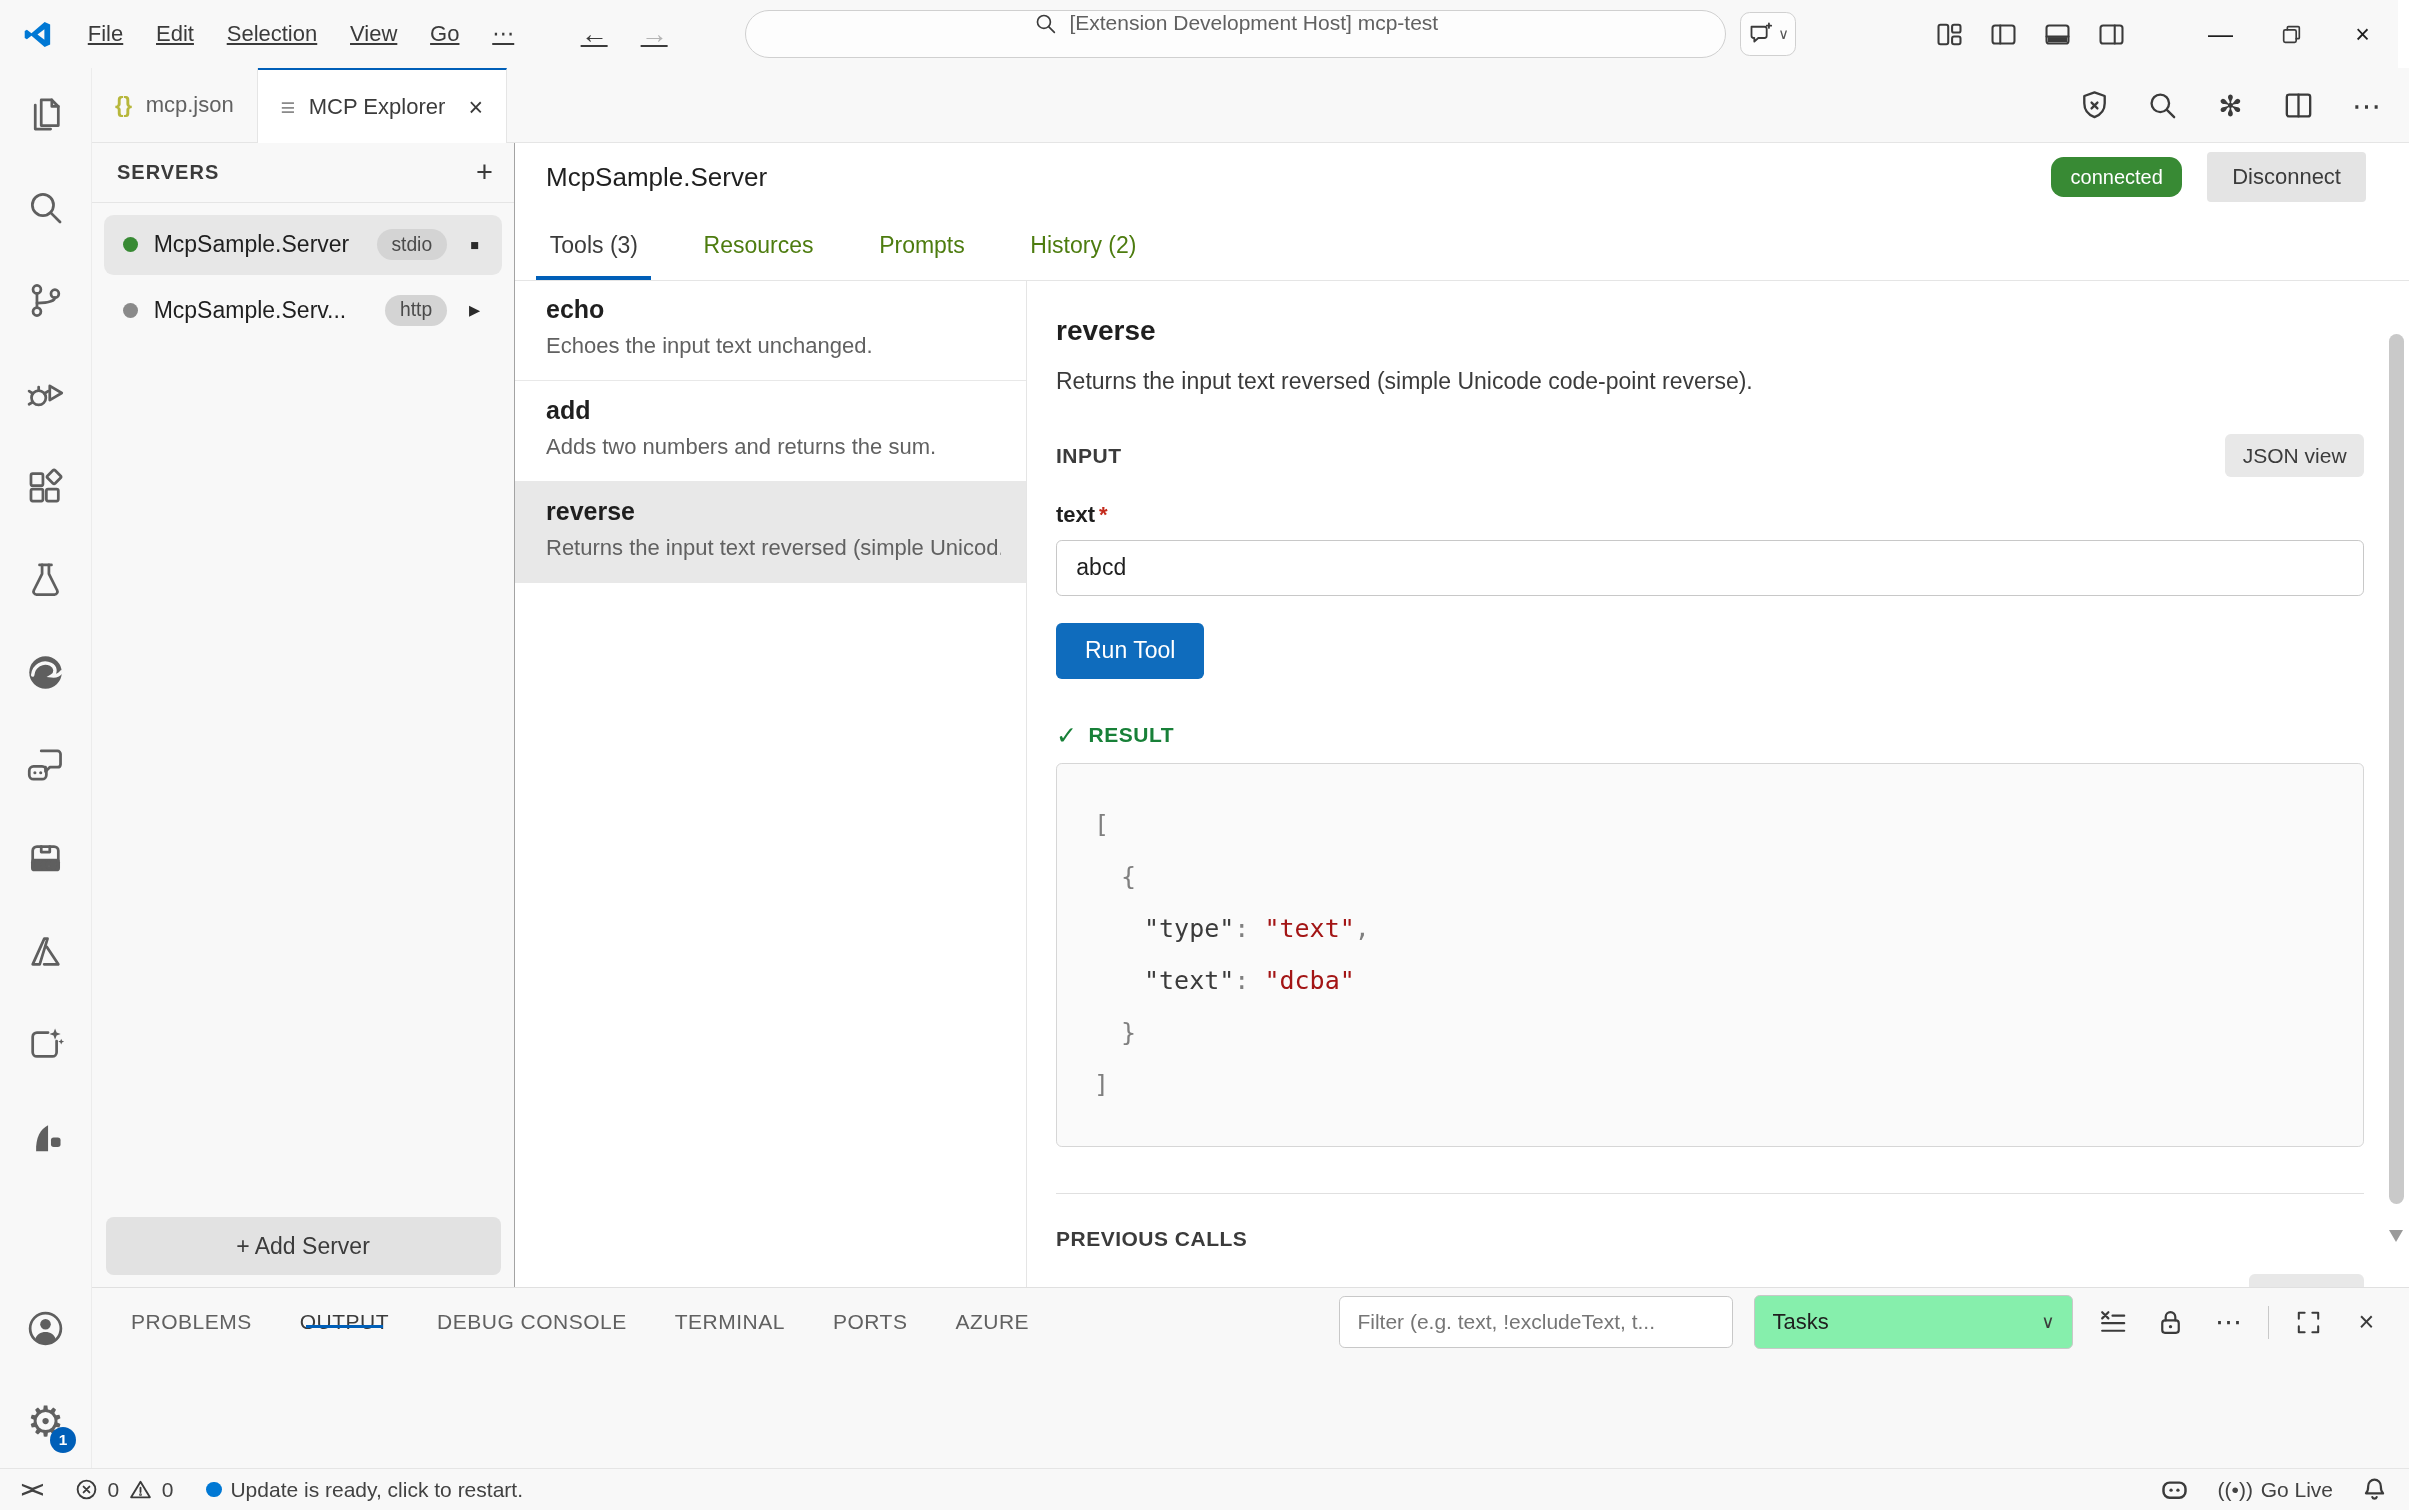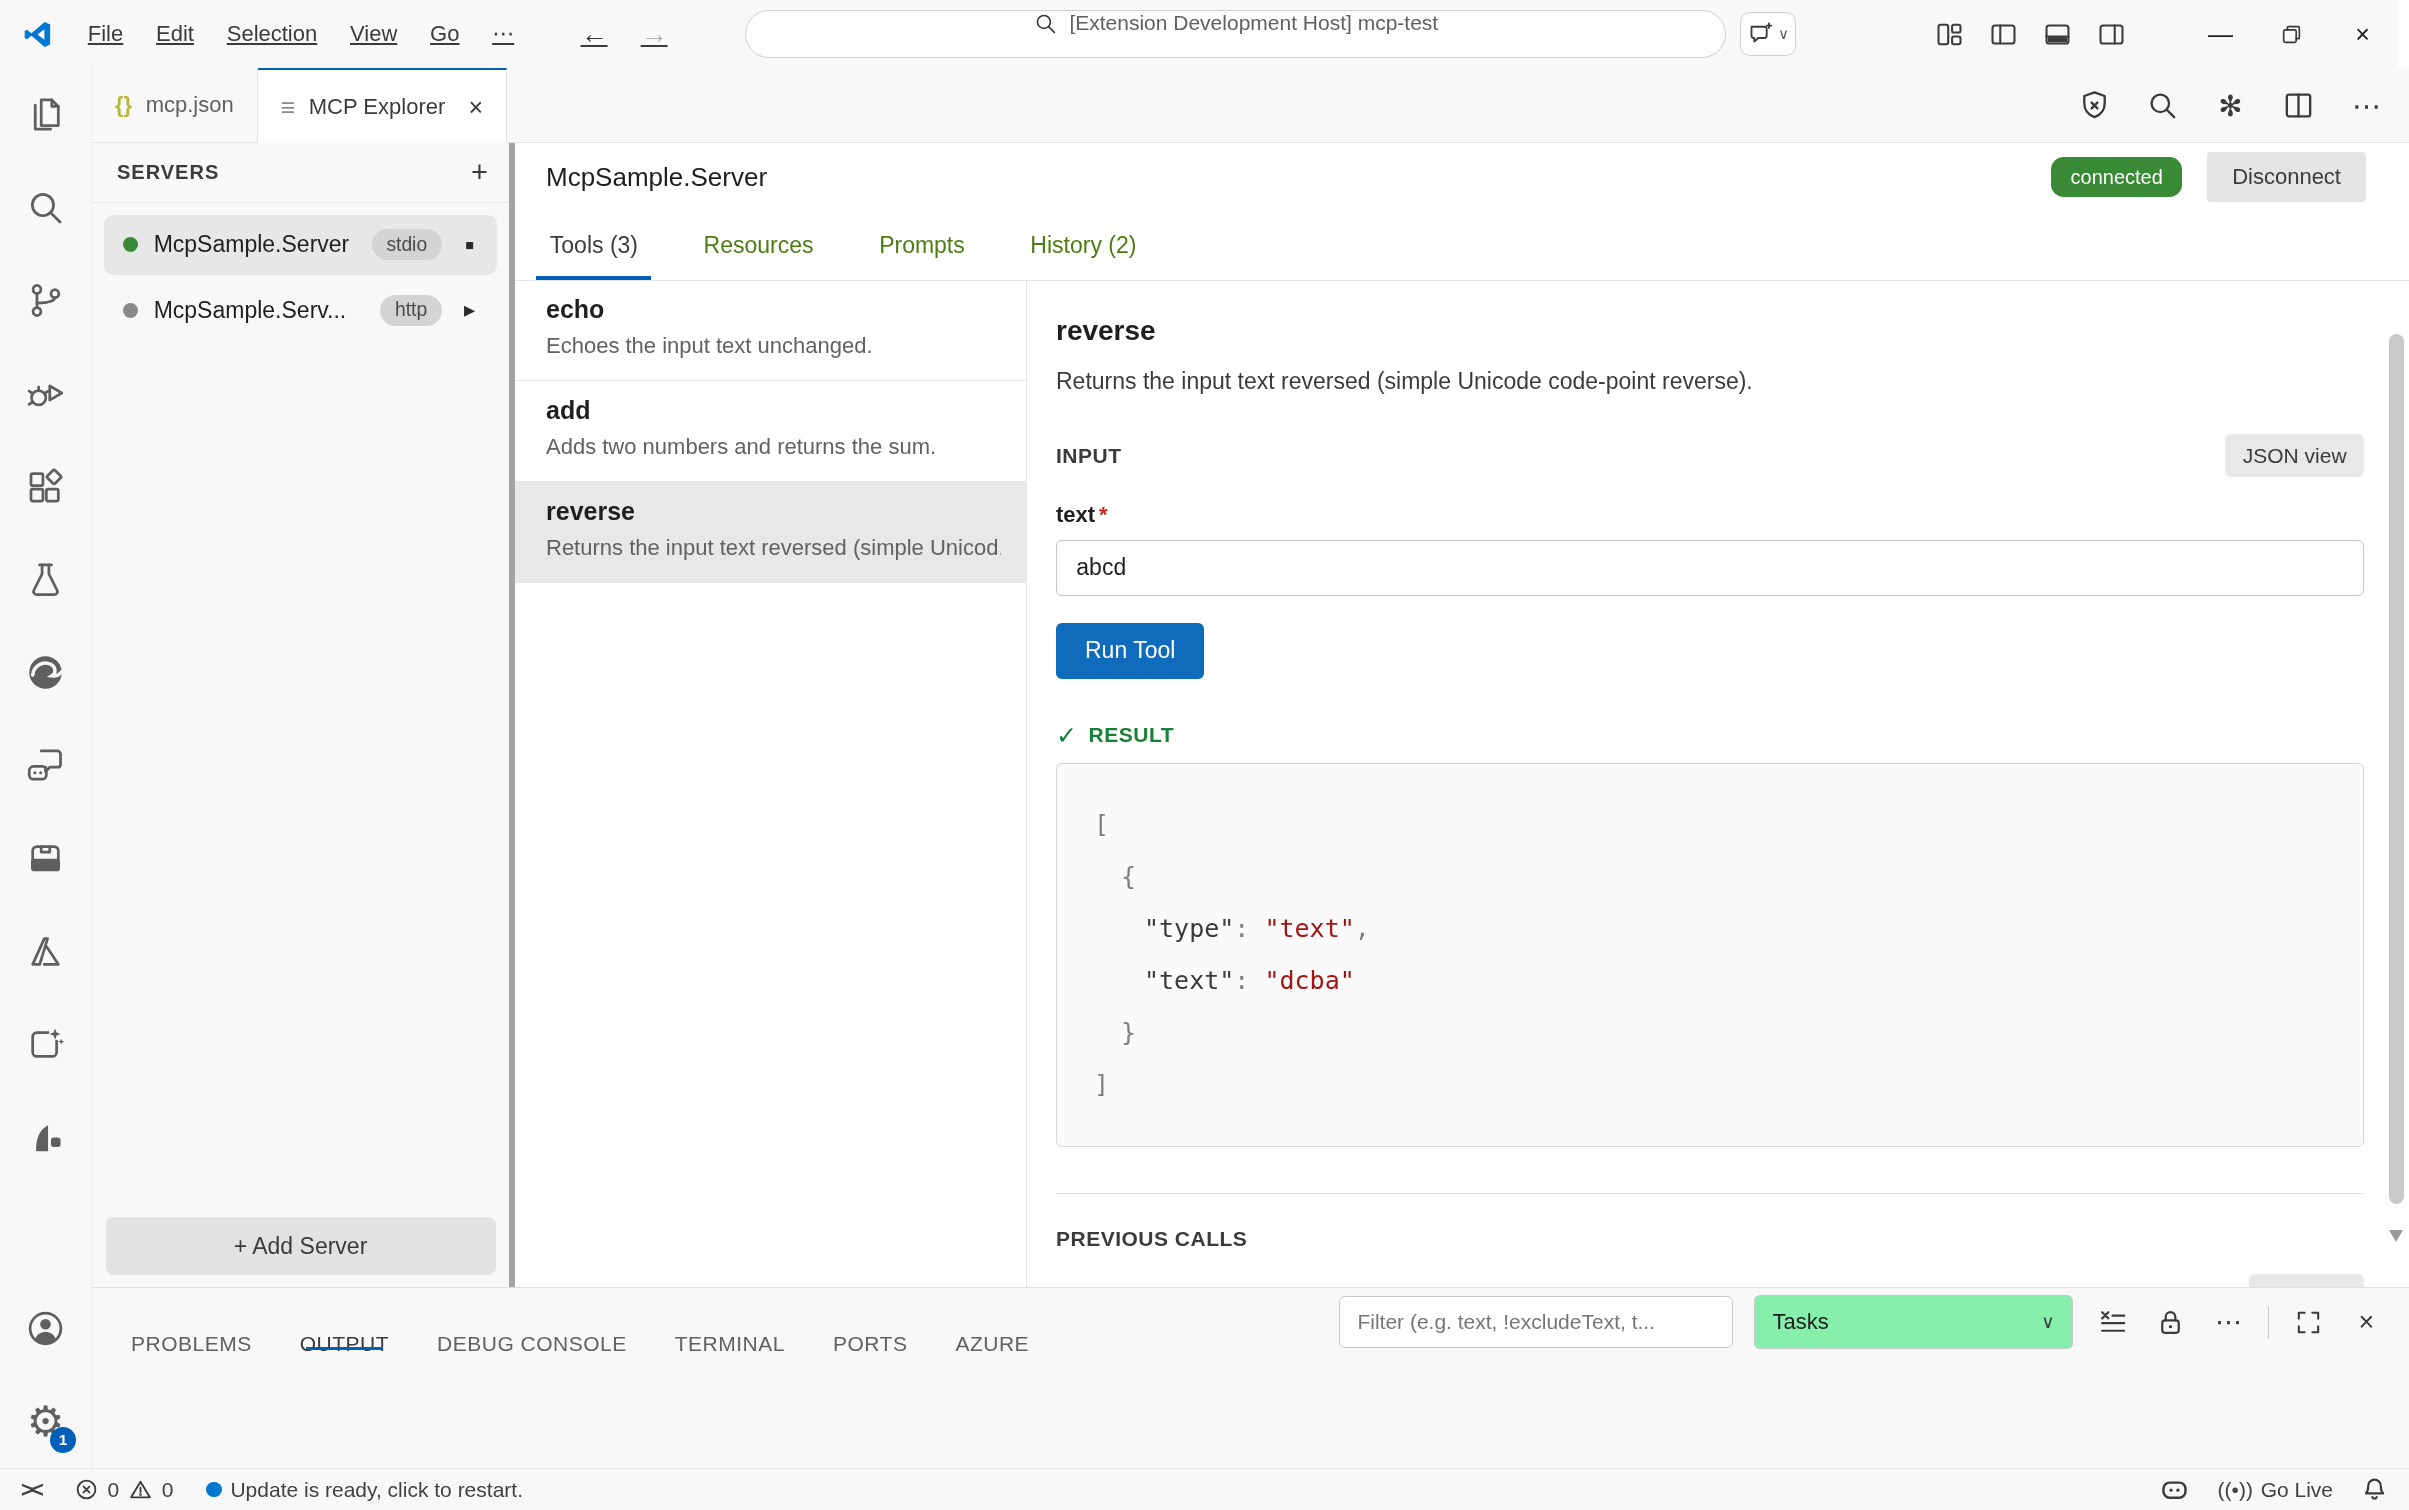--- a/index.html
+++ b/index.html
@@ -47,21 +47,21 @@
   
   .activitybar { position:absolute; top:68px; left:0; width:92px; bottom:42px; background:#f8f8f8; border-right:1px solid #ececec;
     display:flex; flex-direction:column; align-items:center; }
   .ab-item { width:92px; height:93px; display:flex; align-items:center; justify-content:center; position:relative; }
   .ab-bottom { margin-top:auto; }
   .ab-glyph { font-size:42px; color:#5f5f5f; line-height:1; }
   .ab-badge { position:absolute; right:15.4px; bottom:15.4px; width:26px; height:26px; background:#005fb8; color:#fff;
     border-radius:50%; font-size:15.4px; display:flex; align-items:center; justify-content:center; font-weight:bold; }
 
   
-  .sidebar { position:absolute; top:143px; left:92px; width:423px; bottom:223px; background:#f8f8f8; border-right:6px solid #a3a3a3; display:flex; flex-direction:column; }
+  .sidebar { position:absolute; top:143px; left:92px; width:423px; bottom:223px; background:#f8f8f8; border-right:1px solid #a3a3a3; display:flex; flex-direction:column; }
   .sidebar-header { height:60px; display:flex; align-items:center; padding:0 21px 0 25px; border-bottom:1px solid #e5e5e5; }
   .sidebar-title { font-size:20px; font-weight:bold; letter-spacing:1px; color:#3b3b3b; }
   .sidebar-plus { margin-left:auto; font-size:29px; color:#3b3b3b; }
   .server-list { padding:11.6px 11.6px 0 11.6px; display:flex; flex-direction:column; gap:5.8px; }
   .server-row { height:60px; border-radius:9.7px; display:flex; align-items:center; padding:0 15.4px 0 19.3px; gap:15.4px; }
   .server-row.selected { background:#e7e7e7; }
   .server-dot { width:15.4px; height:15.4px; border-radius:50%; background:#8a8a8a; flex:none; }
   .server-row[data-state="running"] .server-dot { background:#388a34; }
   .server-name { font-size:23px; color:#1f1f1f; white-space:nowrap; overflow:hidden; }
   .server-badge { margin-left:auto; background:#d4d4d4; color:#4a4a4a; font-size:19.3px; border-radius:965px; padding:4.8px 14.5px; flex:none; }
@@ -115,21 +115,21 @@
   .call-check { color:#1e8e3e; font-size:23px; }
   .call-time { font-size:22px; color:#3b3b3b; }
   .rerun-btn { margin-left:auto; background:#e8e8e8; border:none; font-family:inherit; font-size:20px; color:#3b3b3b; padding:8.7px 15.4px; border-radius:5.8px; display:flex; align-items:center; gap:6.8px; }
   .scrollbar { position:absolute; right:5.8px; top:42px; bottom:39px; width:15.4px; }
   .scroll-thumb { position:absolute; top:11.6px; bottom:44px; left:0; width:15.4px; background:#c9c9c9; border-radius:7.7px; }
   .scroll-arrow { position:absolute; bottom:5.8px; left:0; width:0; height:0; border-left:7.7px solid transparent; border-right:7.7px solid transparent; border-top:12.6px solid #9a9a9a; }
 
   
   .panel { position:absolute; left:92px; right:0; top:1287px; height:181px; background:#f8f8f8; border-top:1px solid #e0e0e0; }
   .panel-top { height:68px; display:flex; align-items:center; padding:0 25px 0 39px; }
-  .panel-tabs { display:flex; gap:48px; align-items:flex-end; height:68px; }
+  .panel-tabs { display:flex; gap:48px; align-items:center; height:68px; }
   .panel-tab { display:flex; align-items:center; font-size:21px; letter-spacing:0.5px; color:#616161; position:relative; }
   .panel-tab.active { color:#3b3b3b; }
   .panel-tab.active::after { content:""; position:absolute; left:5.8px; right:5.8px; bottom:5.8px; height:2.9px; background:#005fb8; }
   .panel-right { margin-left:auto; display:flex; align-items:center; gap:21px; }
   .filter-input { width:394px; height:52px; background:#fff; border:1px solid #c8c8c8; border-radius:5.8px; font-family:inherit; font-size:21px; padding:0 17.4px; color:#3b3b3b; outline:none; }
   .filter-input::placeholder { color:#767676; }
   .tasks-select { width:319px; height:54px; background:#86efac; border:1px solid #c8c8c8; border-radius:5.8px; display:flex; align-items:center; padding:0 17.4px; font-size:22px; color:#1f1f1f; }
   .tasks-select .chev { margin-left:auto; font-size:18.3px; color:#3b3b3b; }
   .panel-ic { width:37px; height:37px; display:flex; align-items:center; justify-content:center; color:#3b3b3b; }
   .panel-ic.txt { font-size:27px; }

